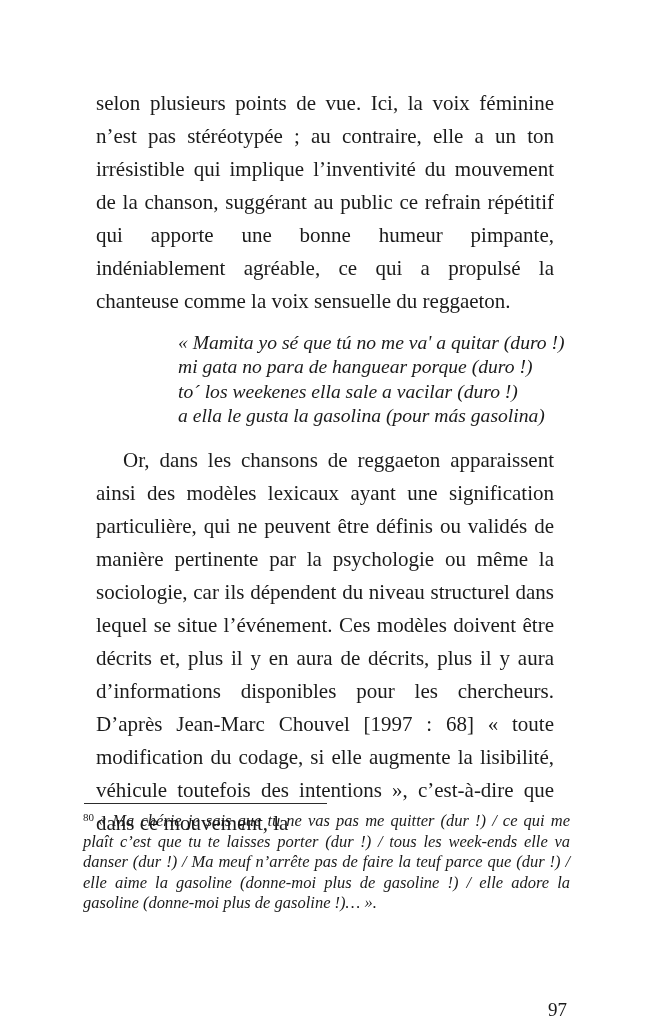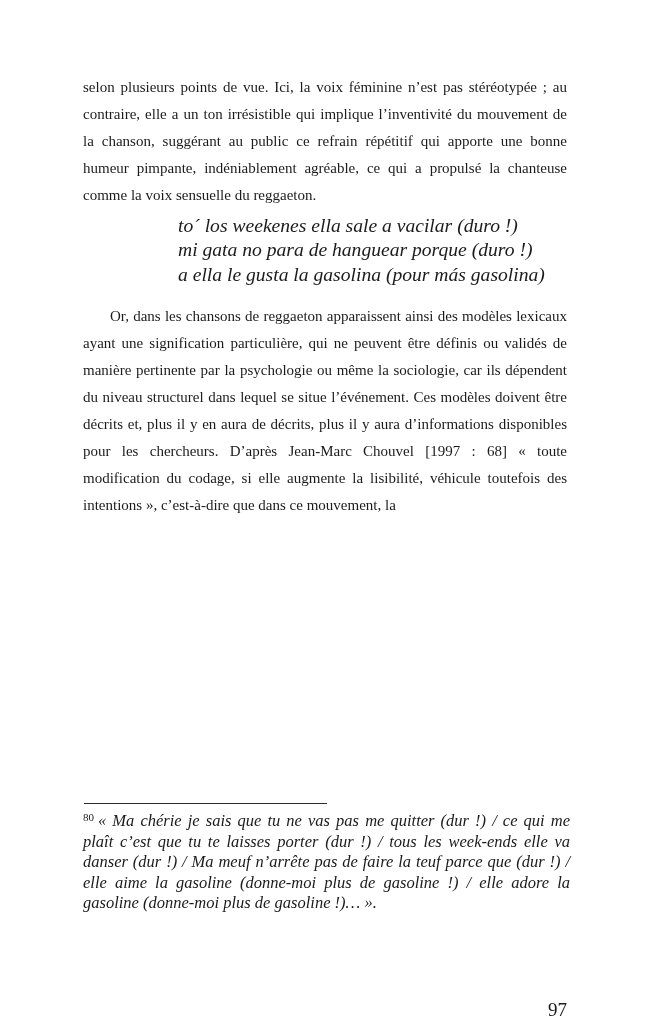--- a/index.html
+++ b/index.html
@@ -10,23 +10,23 @@
     overflow: hidden;
     position: relative;
     font-family: "Liberation Serif", "DejaVu Serif", serif;
     color: #1b1b1b;
   }
   .page {
     position: absolute; inset: 0;
     padding: 74px 83px 0 83px;
   }
   .body-par {
-    margin: 0;
-    font-size: 15px;
-    line-height: 27px;
+    margin: 13px;
+    font-size: 21px;
+    line-height: 33px;
     text-align: justify;
   }
   .ind { text-indent: 27px; }
   .it { font-style: italic; }
   .quote {
     margin: 5px 0 0 95px;
     font-size: 19.6px;
     line-height: 24.3px;
     font-style: italic;
     text-align: justify;
@@ -64,22 +64,23 @@
 </style>
 </head>
 <body>
 
 <div class="page">
 
   <p class="body-par">selon plusieurs points de vue. Ici, la voix féminine n’est pas stéréotypée ; au contraire, elle a un ton irrésistible qui implique l’inventivité du mouvement de la chanson, suggérant au public ce refrain répétitif qui apporte une bonne humeur pimpante, indéniablement agréable, ce qui a propulsé la chanteuse comme la voix sensuelle du reggaeton.</p>
 
 
   <div class="quote">
+    <div>« Mamita yo sé que tú no me va' a quitar (duro !)</div>
+    <div>mi gata no para de hanguear porque (duro !)</div>
     <div>to´ los weekenes ella sale a vacilar (duro !)</div>
-    <div>mi gata no para de hanguear porque (duro !)</div>
     <div>a ella le gusta la gasolina (pour más gasolina)</div>
   </div>
 
   <p class="body-par ind p3">Or, dans les chansons de reggaeton apparaissent ainsi des modèles lexicaux ayant une signification particulière, qui ne peuvent être définis ou validés de manière pertinente par la psychologie ou même la sociologie, car ils dépendent du niveau structurel dans lequel se situe l’événement. Ces modèles doivent être décrits et, plus il y en aura de décrits, plus il y aura d’informations disponibles pour les chercheurs. D’après Jean-Marc Chouvel [1997 : 68] « toute modification du codage, si elle augmente la lisibilité, véhicule toutefois des intentions », c’est-à-dire que dans ce mouvement, la</p>
 
   <div class="footnote-area">
     <div class="fn-rule"></div>
     <p class="fn"><sup class="sup">80</sup><span class="fn-text">« Ma chérie je sais que tu ne vas pas me quitter (dur !) / ce qui me plaît c’est que tu te laisses porter (dur !) / tous les week-ends elle va danser (dur !) / Ma meuf n’arrête pas de faire la teuf parce que (dur !) / elle aime la gasoline (donne-moi plus de gasoline !) / elle adore la gasoline (donne-moi plus de gasoline !)… ».</span></p>
   </div>
 

